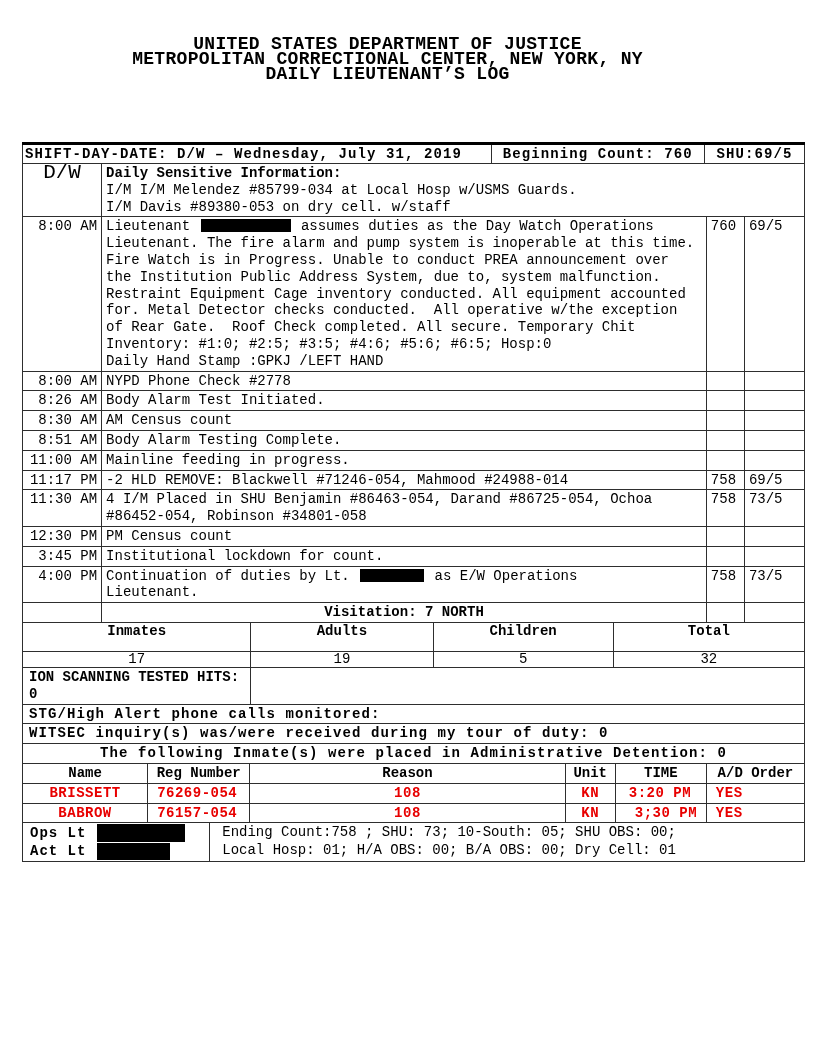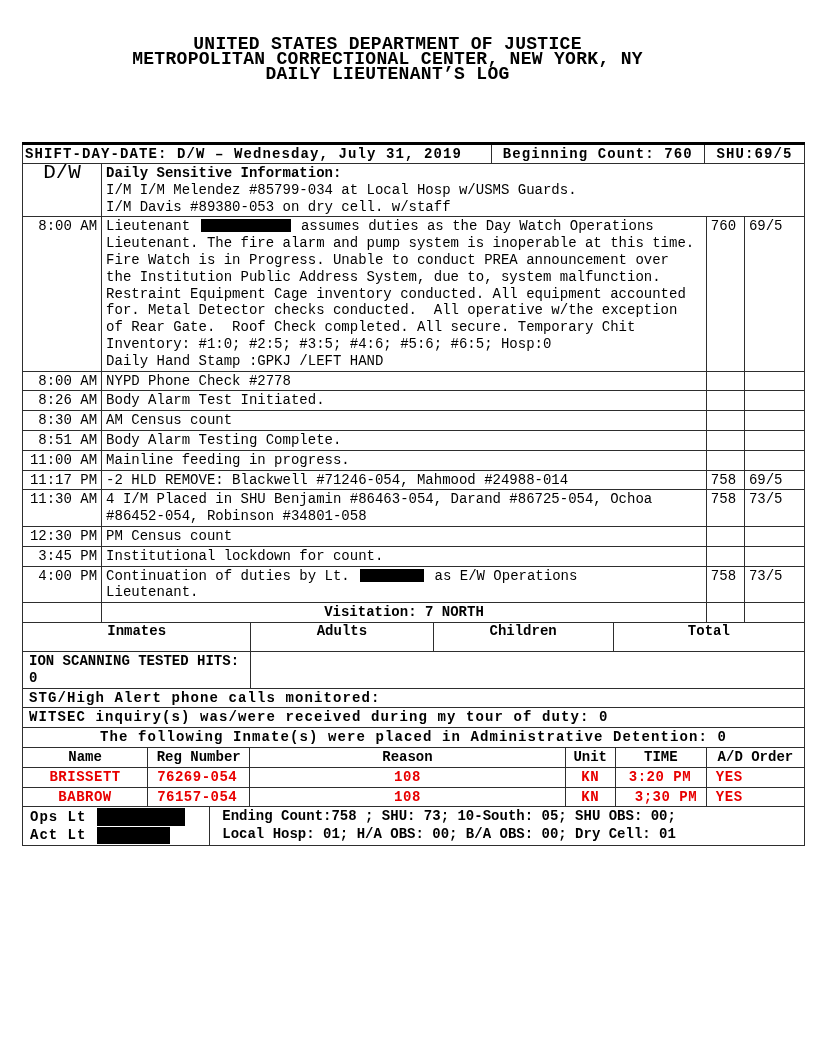--- a/index.html
+++ b/index.html
@@ -25,21 +25,21 @@
   .visit td{text-align:center;font-weight:bold;}
   .visit .vh td{height:26px;line-height:15px;}
   .visit .vv td{height:13px;line-height:13px;font-weight:normal;}
   .flag td{height:14px;line-height:14px;}
   .det td{text-align:center;height:16px;line-height:16px;}
   .det .left{text-align:left;padding-left:9px;}
   .det .redrow td{color:#e80000;font-weight:bold;letter-spacing:.5px;margin-left:25px;}
   .footer td{height:36px;}
   .footer .lbl{font-weight:bold;letter-spacing:1px;}
   .footer .lcell{padding-left:7px;line-height:18px;}
-  .footer .rcell{padding-left:12px;line-height:17.5px;font-weight:bold;}
+  .footer .rcell{padding-left:12px;line-height:17.5px;}
   .redact{display:inline-block;background:#000;}
   .r1{width:90px;height:13px;vertical-align:-2px;margin:0 2px;}
   .r2{width:64px;height:13px;vertical-align:-2px;margin:0 2px;}
   .rops{width:88px;height:18px;margin-left:11px;vertical-align:-5px;}
   .ract{width:73px;height:17px;margin-left:11px;vertical-align:-5px;}
 </style>
 </head>
 <body>
 
 <div class="content">
@@ -159,20 +159,26 @@
         <col style="width:180px">
         <col style="width:191px">
       </colgroup>
     <tbody>
         <tr class="vh">
       <td>Inmates</td>
       <td>Adults</td>
       <td>Children</td>
       <td>Total</td>
     </tr>
+    <tr class="vv">
+      <td>17</td>
+      <td>19</td>
+      <td>5</td>
+      <td>32</td>
+    </tr>
   </tbody>
     </table>
 
   <table class="t flag">
     <colgroup>
         <col style="width:228px">
         <col style="width:553px">
       </colgroup>
     <tbody>
         <tr>

